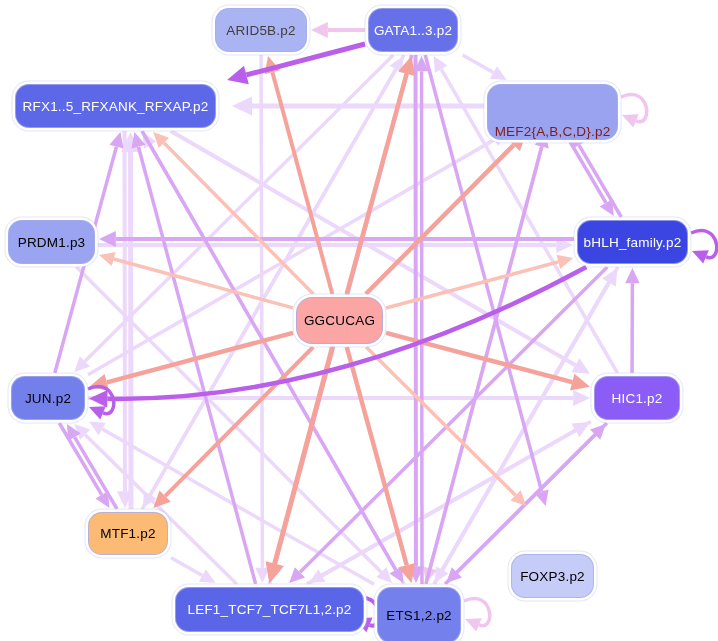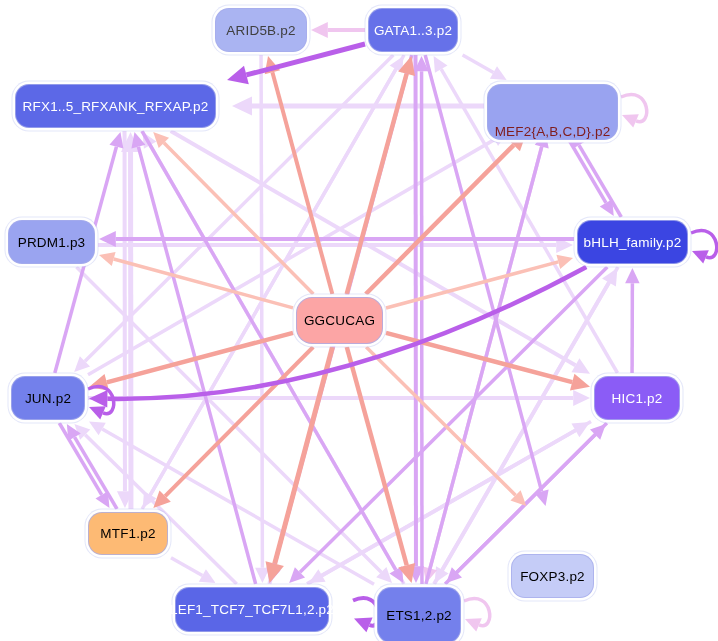--- a/index.html
+++ b/index.html
@@ -290,19 +290,19 @@
     </div>
     <div class="node" style="left: 594px; top: 376px; width: 86px; height: 44px; background: #8b5cf6; color: rgb(255, 255, 255);">
       <span>HIC1.p2</span>
     </div>
     <div class="node" style="left: 88px; top: 512px; width: 80px; height: 43px; background: #fdba74; color: rgb(0, 0, 0);">
       <span>MTF1.p2</span>
     </div>
     <div class="node" style="left: 511px; top: 510px; width: 83px; height: 44px; background: rgb(197, 204, 247); color: rgb(0, 0, 0); margin-top: 44px;">
       <span>FOXP3.p2</span>
     </div>
-    <div class="node" style="left: 175px; top: 587px; width: 154px; height: 45px; background: rgb(90, 102, 231); color: rgb(255, 255, 255);">
+    <div class="node" style="left: 175px; top: 587px; width: 189px; height: 45px; background: rgb(90, 102, 231); color: rgb(255, 255, 255);">
       <span>LEF1_TCF7_TCF7L1,2.p2</span>
     </div>
     <div class="node" style="left: 377px; top: 587px; width: 84px; height: 56px; background: rgb(116, 128, 236); color: rgb(0, 0, 0);">
       <span>ETS1,2.p2</span>
     </div>
   </div>
 
 </body></html>

